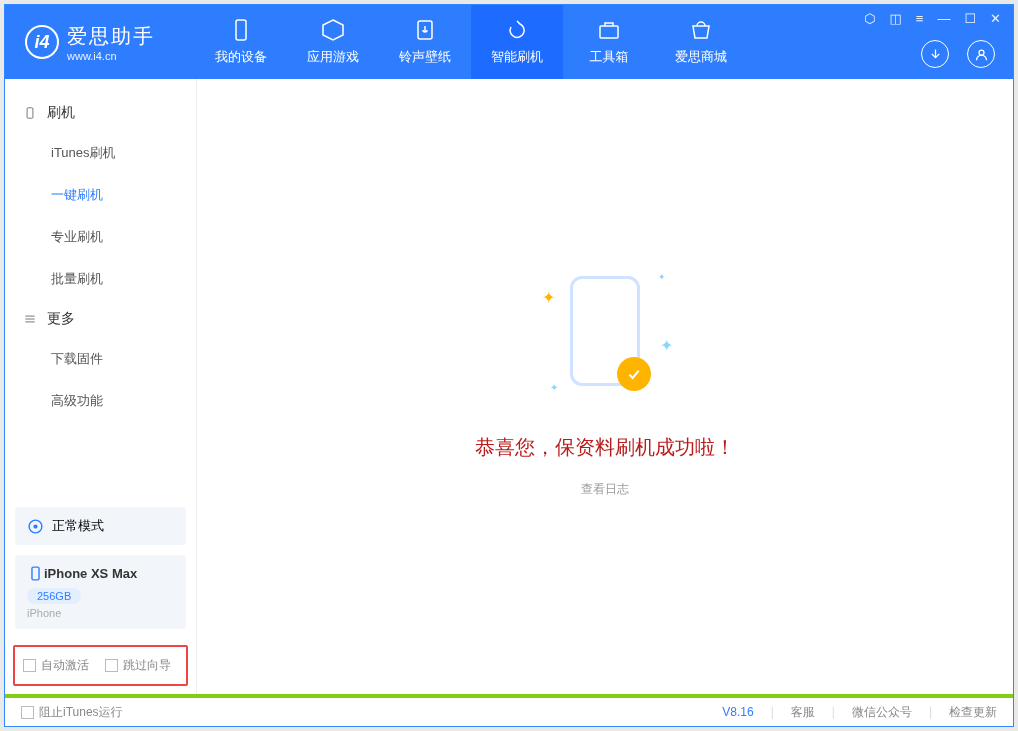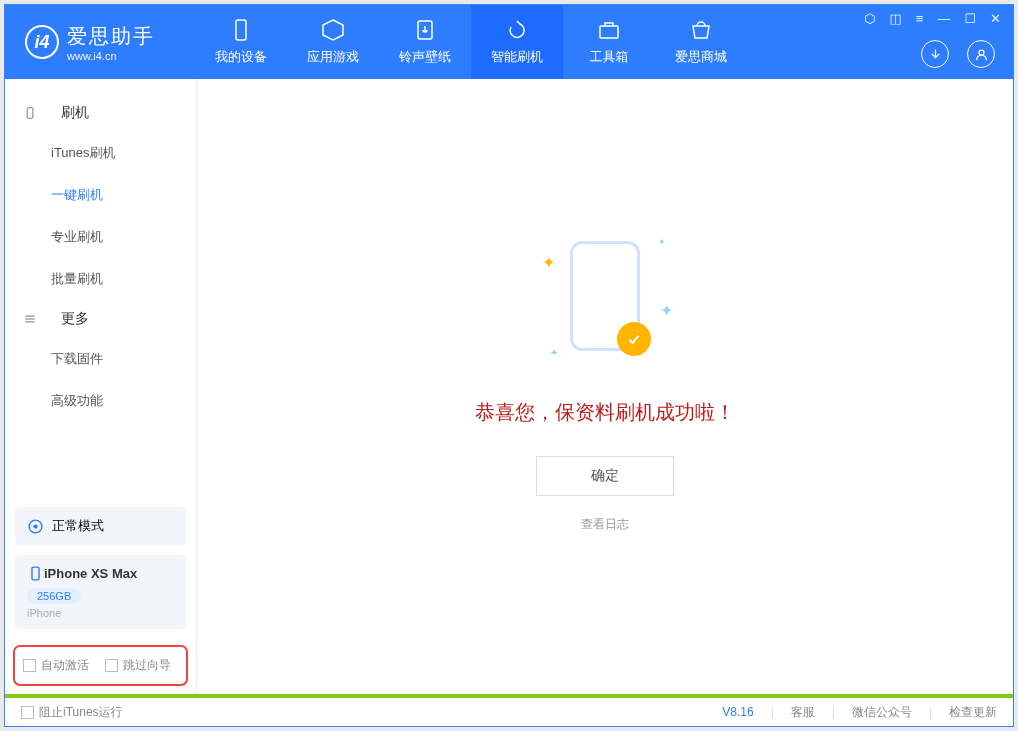--- a/index.html
+++ b/index.html
@@ -21,36 +21,36 @@
 .winctrl { margin-left: auto; display: flex; flex-direction: column; align-items: flex-end; padding: 6px 12px 0 0; }
 .winctrl-row1 { display: flex; gap: 14px; font-size: 13px; }
 .winctrl-row1 span { cursor: pointer; opacity: .9; }
 .winctrl-row2 { display: flex; gap: 18px; margin-top: 14px; margin-right: 6px; }
 .circle-icon { width: 28px; height: 28px; border: 1.5px solid #fff; border-radius: 50%; display: flex; align-items: center; justify-content: center; cursor: pointer; }
 .circle-icon svg { width: 15px; height: 15px; fill: none; stroke: #fff; stroke-width: 2; }
 
 .body { flex: 1; display: flex; min-height: 0; }
 .sidebar { width: 192px; border-right: 1px solid #eee; display: flex; flex-direction: column; }
 .side-list { flex: 1; overflow: auto; padding: 15px 0; }
-.side-group-hd { display: flex; align-items: center; gap: 24px; padding: 10px 18px; font-size: 14px; color: #333; }
+.side-group-hd { display: flex; align-items: center; gap: 10px; padding: 10px 18px; font-size: 14px; color: #333; }
 .side-group-hd .gicon { width: 14px; height: 14px; display: flex; align-items: center; justify-content: center; }
 .side-group-hd .gicon svg { width: 14px; height: 14px; fill: none; stroke: #666; stroke-width: 1.5; }
 .side-item { padding: 12px 18px 12px 46px; font-size: 13px; color: #555; cursor: pointer; }
 .side-item.active { color: #2e7dff; }
 
 .sidebar-bottom { padding: 0 10px; }
 .card { background: #f2f6fb; border-radius: 4px; padding: 10px 12px; margin-bottom: 10px; font-size: 13px; display: flex; align-items: center; gap: 8px; }
 .card .cicon { width: 17px; height: 17px; }
 .card .cicon svg { width: 17px; height: 17px; stroke: #2e7dff; fill: none; stroke-width: 2; }
 .dev-card { display: block; }
 .dev-name { font-size: 13px; font-weight: bold; color: #333; }
 .dev-cap { display: inline-block; margin-top: 6px; font-size: 11px; color: #2e7dff; background: #e3efff; padding: 2px 10px; border-radius: 10px; }
 .dev-type { margin-top: 3px; font-size: 11px; color: #aaa; }
 
-.check-row { border: 2px solid #e44; border-radius: 7px; padding: 10px 8px; margin: 6px 8px 8px; display: flex; gap: 16px; align-items: center; }
+.check-row { border: 2px solid #e44; border-radius: 2px; padding: 10px 8px; margin: 6px 8px 8px; display: flex; gap: 16px; align-items: center; }
 .cb { display: flex; align-items: center; gap: 5px; font-size: 12px; color: #888; cursor: pointer; }
 .cb-box { width: 13px; height: 13px; border: 1px solid #bbb; }
 
 .content { flex: 1; display: flex; flex-direction: column; align-items: center; justify-content: center; gap: 20px; }
 .phone-ill { width: 70px; height: 110px; border: 3px solid #cfe2ff; border-radius: 12px; position: relative; }
 .phone-badge { position: absolute; right: -14px; bottom: -8px; width: 34px; height: 34px; background: #ffb400; border-radius: 50%; display: flex; align-items: center; justify-content: center; }
 .phone-badge svg { width: 16px; height: 16px; stroke: #fff; fill: none; stroke-width: 3; }
 .sparkle { position: absolute; width: 8px; height: 8px; color: #ffb400; }
 .sparkle::before { content: "✦"; }
 .sparkle.s1 { left: -28px; top: 12px; }
@@ -228,21 +228,20 @@
                 <path d="M5 13 L10 18 L19 7"></path>
               </svg>
             </div>
         </div>
         <span class="sparkle s1"></span>
         <span class="sparkle s2"></span>
         <span class="sparkle s3"></span>
         <span class="sparkle s4"></span>
       </div>
       <div class="success-text">恭喜您，保资料刷机成功啦！</div>
-      <button class="ok-btn">确定</button>
       <a class="log-link">查看日志</a>
     </div>
   </div>
 
   <div class="statusbar">
     <label class="cb">
       <span class="cb-box"></span>
       <span>阻止iTunes运行</span>
     </label>
     <div class="status-right">

